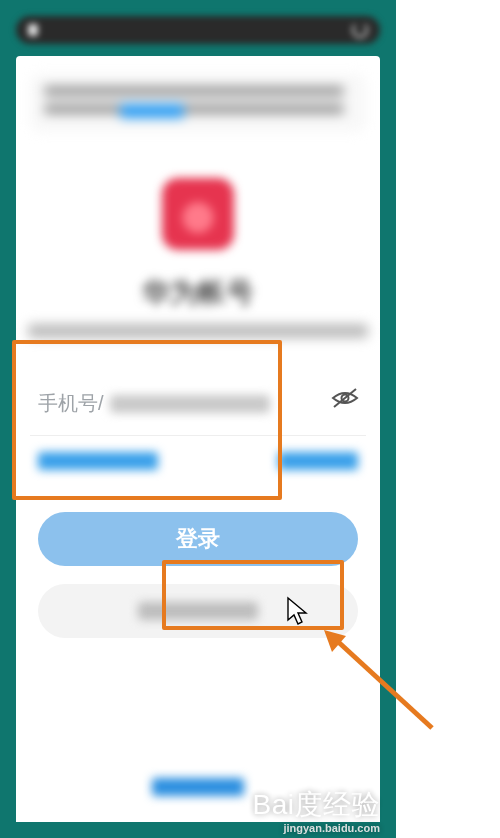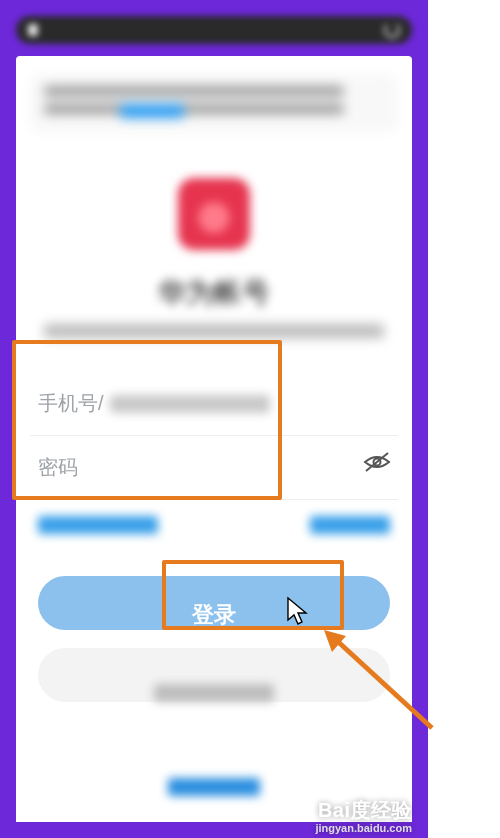--- a/index.html
+++ b/index.html
@@ -1,46 +1,46 @@
 <!DOCTYPE html>
 <html><head>
   <meta charset="utf-8">
   <style>
     * { margin: 0; padding: 0; box-sizing: border-box; }
     html, body { width: 500px; height: 838px; overflow: hidden; font-family: -apple-system, Helvetica, Arial, sans-serif; }
-    .frame { width: 428px; height: 838px; background: #6d28d9; position: relative; }
+    .frame { width: 396px; height: 838px; background: #0f766e; position: relative; }
     .addressbar { position: absolute; top: 16px; left: 16px; right: 16px; height: 28px; background: #2a2a2a; border-radius: 14px; filter: blur(3px); }
     .addressbar .lock { position: absolute; left: 12px; top: 8px; width: 10px; height: 12px; background: #ddd; border-radius: 2px; }
     .addressbar .refresh { position: absolute; right: 12px; top: 6px; width: 16px; height: 16px; border: 2px solid #ddd; border-top-color: transparent; border-radius: 50%; }
     .phone { position: absolute; left: 16px; right: 16px; top: 56px; bottom: 16px; background: #fff; border-radius: 4px 4px 0 0; overflow: hidden; }
     .banner { margin: 18px 14px 0; height: 58px; border-radius: 10px; background: #f8f8f8; filter: blur(6px); position: relative; }
     .banner::before { content:""; position:absolute; left:14px; top:12px; width: 300px; height:10px; background:#999; border-radius:4px; box-shadow: 0 18px 0 0 #999; }
     .banner::after { content:""; position:absolute; left:90px; top:30px; width:64px; height:14px; background:#299bf2; border-radius:3px; }
     .logo-area { text-align: center; margin-top: 46px; }
     .logo { width: 72px; height: 72px; border-radius: 16px; display: inline-block; background: radial-gradient(circle at 50% 55%, #ff7a8a 0 28%, #e6344f 30% 100%); filter: blur(5px); }
     .brand { margin-top: 20px; font-size: 28px; font-weight: 700; color: #555; filter: blur(5px); }
     .sub { margin: 12px auto 0; width: 340px; height: 14px; background: #bbb; border-radius: 4px; filter: blur(6px); }
     .fields { margin: 34px 14px 0; position: relative; }
     .field { height: 64px; display: flex; align-items: center; padding: 0 8px; border-bottom: 1px solid #eee; }
     .label { font-size: 20px; color: #9ea3a8; white-space: nowrap; }
     .smudge { margin-left: 6px; width: 160px; height: 18px; background: #c9c9c9; border-radius: 4px; filter: blur(5px); }
     .eye { position: absolute; right: 6px; bottom: 22px; }
     .hl-fields { position: absolute; border: 4px solid #e67a1f; border-radius: 2px; left: 12px; width: 270px; top: 340px; height: 160px; pointer-events:none; }
     .links-row { margin: 16px 22px 0; display: flex; justify-content: space-between; }
     .link-blur { width: 120px; height: 18px; background: #39a0ea; border-radius: 3px; filter: blur(5px); }
     .link-blur.r { width: 80px; }
-    .btn { margin: 42px 22px 0; height: 54px; border-radius: 27px; display: flex; align-items: flex-end; justify-content: center; font-size: 22px; color: #fff; font-weight: 600; background: #8cc1ed; position: relative; }
+    .btn { margin: 42px 22px 0; height: 54px; border-radius: 27px; display: flex; align-items: center; justify-content: center; font-size: 22px; color: #fff; font-weight: 600; background: #8cc1ed; position: relative; }
     .btn.secondary { margin-top: 18px; background: #f3f3f3; }
     .btn.secondary .sblur { width: 120px; height: 18px; background: #bdbdbd; border-radius: 4px; filter: blur(5px); }
     .hl-btn { position: absolute; border: 4px solid #e67a1f; border-radius: 2px; left: 162px; top: 560px; width: 182px; height: 70px; pointer-events:none; }
     .cursor { position: absolute; left: 286px; top: 596px; pointer-events:none; }
     .arrow { position: absolute; left: 322px; top: 628px; pointer-events:none; }
     .bottom-link { position: absolute; bottom: 26px; left: 50%; transform: translateX(-50%); width: 92px; height: 18px; background: #2b8fe0; border-radius: 3px; filter: blur(5px); }
     .watermark { position: absolute; right: 16px; bottom: 4px; text-align: right; color: #fff; opacity: .95; filter: drop-shadow(0 0 3px rgba(0,0,0,.4)); }
-    .wm-top { font-size: 20px; font-weight: 700; letter-spacing: .5px; }
+    .wm-top { font-size: 28px; font-weight: 400; letter-spacing: .5px; }
     .wm-sub { font-size: 11px; color: #e5e5e5; margin-top: -2px; font-weight: bold; }
   </style>
 </head>
 <body>
 
 <div class="frame">
   <div class="addressbar">
     <span class="lock"></span>
     <span class="refresh"></span>
   </div>
@@ -52,23 +52,20 @@
     <div class="logo-area">
       <span class="logo"></span>
       <div class="brand">华为帐号</div>
       <div class="sub"></div>
     </div>
 
     <div class="fields">
       <div class="field">
         <span class="label">手机号/</span>
         <span class="smudge"></span>
-      </div>
-      <div class="field">
-        <span class="label">密码</span>
       </div>
       <span class="eye">
         <svg width="30" height="24" viewBox="0 0 30 24">
             <path d="M3 12 Q15 2 27 12 Q15 22 3 12 Z" fill="none" stroke="#555" stroke-width="2"></path>
             <circle cx="15" cy="12" r="3.5" fill="none" stroke="#555" stroke-width="2"></circle>
             <line x1="4" y1="21" x2="26" y2="3" stroke="#555" stroke-width="2"></line>
           </svg>
       </span>
     </div>
 

